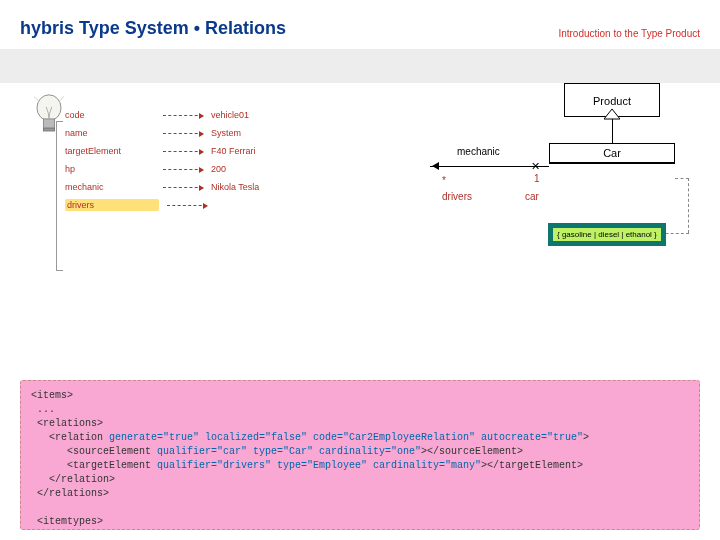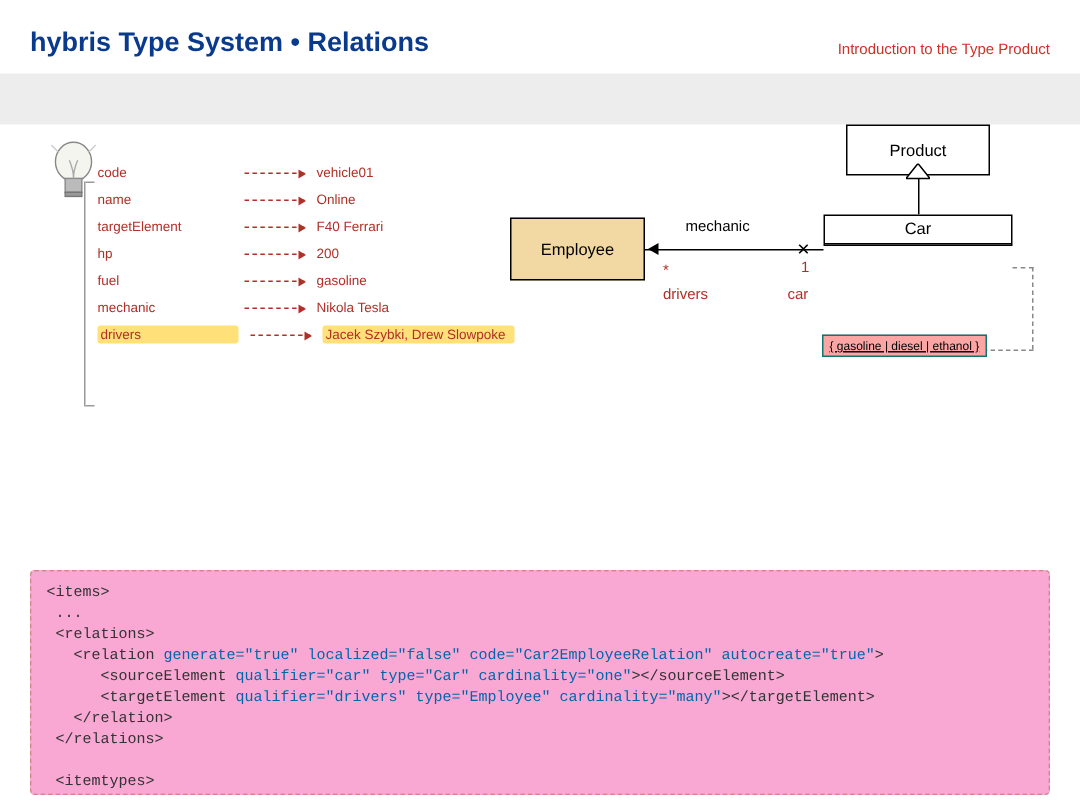--- a/index.html
+++ b/index.html
@@ -41,21 +41,21 @@
   .mech-label { position: absolute; left: 137px; top: 63px; font-size: 10px; }
   .star { position: absolute; left: 122px; top: 92px; font-size: 10px; color: #b03028; }
   .one { position: absolute; left: 214px; top: 90px; font-size: 10px; color: #b03028; }
   .drivers-label { position: absolute; left: 122px; top: 108px; font-size: 10px; color: #b03028; }
   .car-label { position: absolute; left: 205px; top: 108px; font-size: 10px; color: #b03028; }
   .assoc-arrow { position:absolute; left:108px; top:79px; border:4px solid transparent; border-right:7px solid #000; }
   
   .enum-line1 { position:absolute; left:355px; top:95px; width:14px; height:1px; border-top:1px dashed #888; }
   .enum-line2 { position:absolute; left:368px; top:95px; width:1px; height:55px; border-left:1px dashed #888; }
   .enum-line3 { position:absolute; left:325px; top:150px; width:44px; height:1px; border-top:1px dashed #888; }
-  .enum-box { position: absolute; left: 228px; top: 140px; font-size: 8px; border: 1px solid #0f766e; padding: 2px 4px; background: #fca5a5; text-decoration: underline; }
+  .enum-box { position: absolute; left: 228px; top: 140px; font-size: 8px; border: 5px solid #0f766e; padding: 2px 4px; background: #bef264; }
   
   .code-box { position: absolute; left: 20px; top: 380px; width: 680px; height: 150px; background: #f9a8d4; border: 1px dashed #c88; border-radius: 3px; padding: 8px 10px; font-family: "Courier New", monospace; font-size: 10px; color: #333; line-height: 1.4; white-space: pre; overflow: hidden; }
   .attr-c { color: #0066aa; }
 </style>
 </head>
 <body>
 
 <div class="header">
   <div class="title">hybris Type System • Relations</div>
   <div class="subtitle">Introduction to the Type Product</div>
@@ -75,59 +75,52 @@
   <div class="bracket"></div>
   <div class="attrs">
     <div class="attr-row">
         <span class="attr-label">code</span>
         <span class="arrow"></span>
         <span class="attr-val">vehicle01</span>
       </div>
     <div class="attr-row">
         <span class="attr-label">name</span>
         <span class="arrow"></span>
-        <span class="attr-val">Online</span>
+        <span class="attr-val">System</span>
       </div>
     <div class="attr-row">
         <span class="attr-label">targetElement</span>
         <span class="arrow"></span>
         <span class="attr-val">F40 Ferrari</span>
       </div>
     <div class="attr-row">
         <span class="attr-label">hp</span>
         <span class="arrow"></span>
         <span class="attr-val">200</span>
       </div>
     <div class="attr-row">
-        <span class="attr-label">fuel</span>
-        <span class="arrow"></span>
-        <span class="attr-val">gasoline</span>
-      </div>
-    <div class="attr-row">
         <span class="attr-label">mechanic</span>
         <span class="arrow"></span>
         <span class="attr-val">Nikola Tesla</span>
       </div>
     <div class="attr-row">
         <span class="attr-hl"><span class="attr-label" style="width:86px">drivers</span></span>
         <span class="arrow"></span>
-        <span class="attr-hl attr-val">Jacek Szybki, Drew Slowpoke</span>
       </div>
   </div>
 
   <div class="uml">
     <div class="box product-box">Product</div>
     <div class="gen-line"></div>
     <svg style="position:absolute;left:284px;top:26px" width="16" height="12">
         <polygon points="8,0 0,10 16,10" fill="#fff" stroke="#000"></polygon>
       </svg>
     <div class="box car-box">
       <div class="car-title">Car</div>
     </div>
-    <div class="box employee-box">Employee</div>
     <div class="assoc"></div>
     <div class="assoc-arrow"></div>
     <div class="x-mark">✕</div>
     <div class="mech-label">mechanic</div>
     <div class="star">*</div>
     <div class="one">1</div>
     <div class="drivers-label">drivers</div>
     <div class="car-label">car</div>
     <div class="enum-line1"></div>
       <div class="enum-line2"></div>

